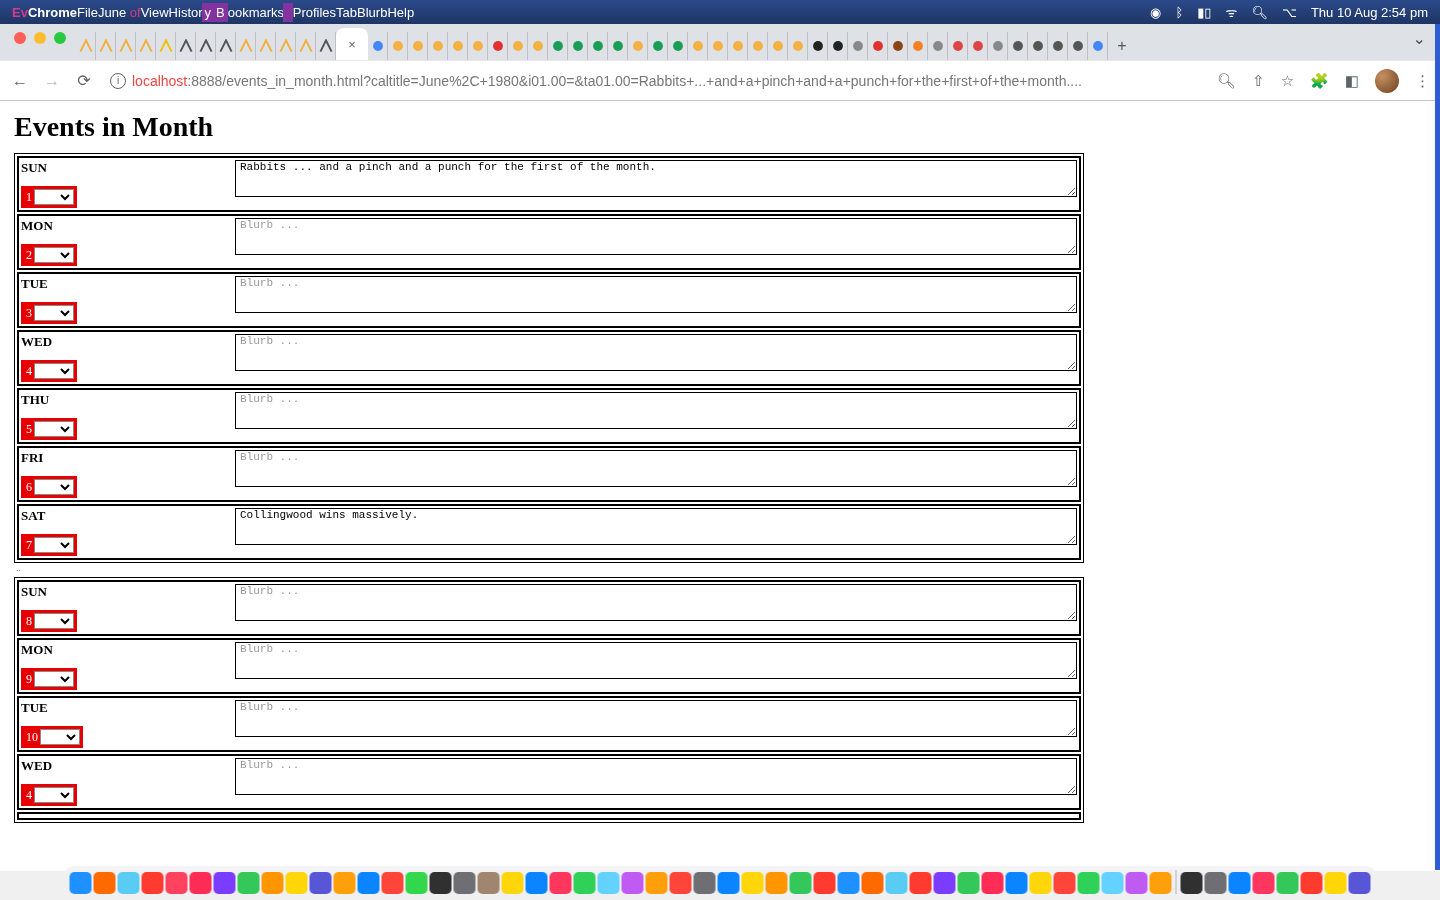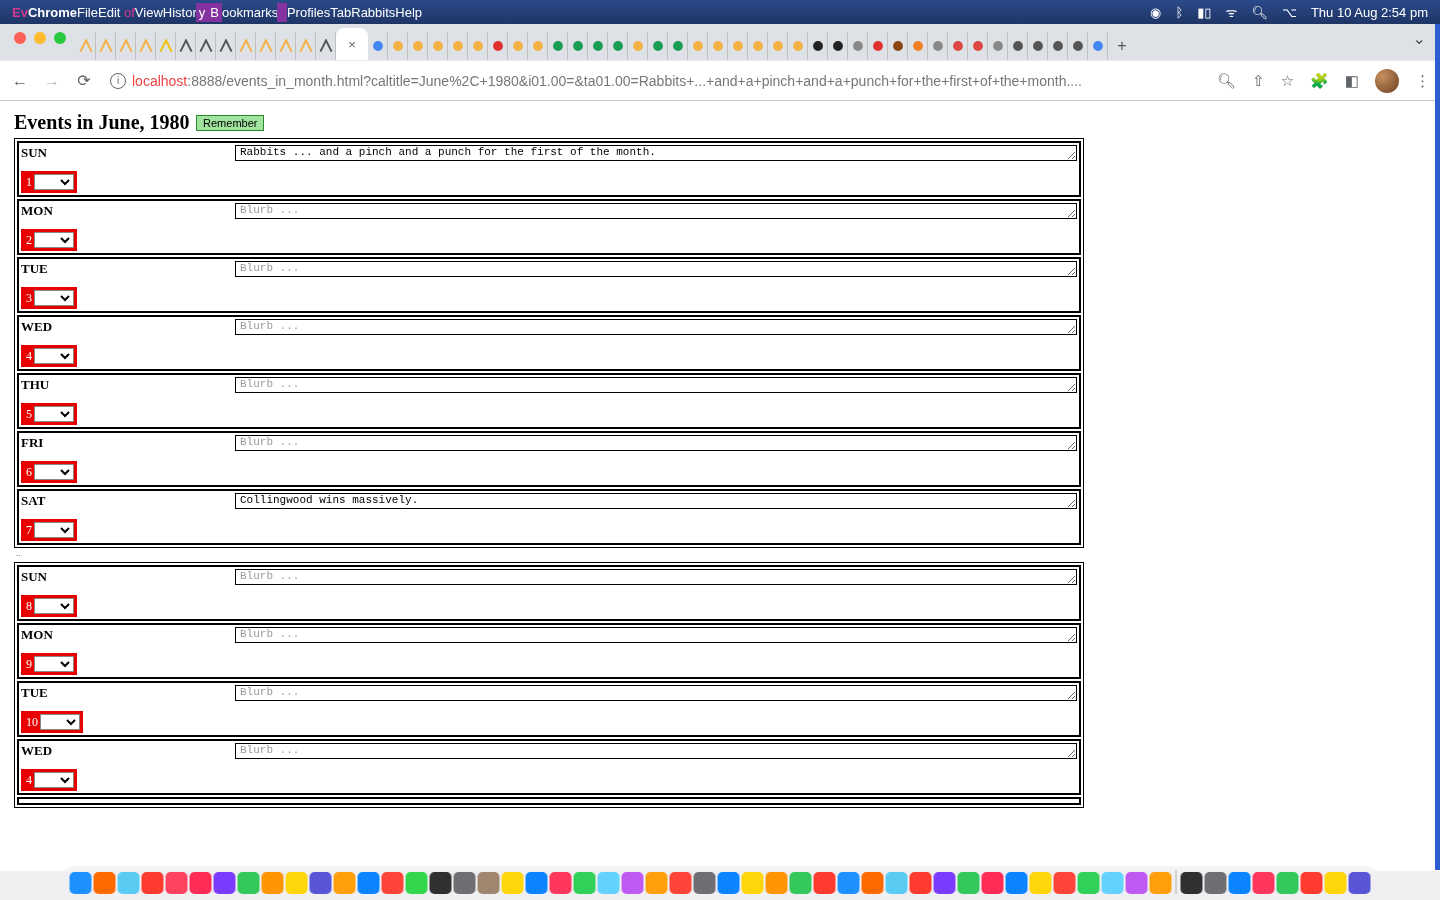--- a/index.html
+++ b/index.html
@@ -120,21 +120,21 @@
       padding: 1px 1px 1px 3px; font-family: "Times New Roman", serif;
     }
     .daynum select {
       margin-left: 2px; font-size: 11px; height: 16px; background: #fff; border: 1px solid #888;
       width: 40px;
     }
     .day-right {
       flex: 1; padding: 2px;
     }
     .day-right textarea {
-      width: 100%; height: 16px; border: 1px solid #000; font-family: "Courier New", monospace;
+      width: 100%; height: 37px; border: 1px solid #000; font-family: "Courier New", monospace;
       font-size: 11px; padding: 0 4px; resize: both; background: #fff;
     }
     .day-right textarea::placeholder { color: #999; }
     .weeksep { font-size: 9px; color: #666; padding: 0 2px; }
     
     
     .dock {
       position: fixed; bottom: 2px; left: 50%; transform: translateX(-50%);
       display: flex; gap: 2px; background: rgba(240,240,245,0.65);
       border-radius: 14px; padding: 4px 8px; align-items: flex-end;
@@ -153,27 +153,27 @@
     }
   </style>
 </head>
 <body>
 
 <div class="menubar">
   <div class="menubar-left">
     <span class="apple-logo"></span>
     <span class="menu-item" style="font-weight:600"><span style="color:#d4398f">Ev</span><span>Chrome</span></span>
     <span class="menu-item">File</span>
-    <span class="menu-item"><span>Edit</span><span class="bg-pink-hl"> of</span></span>
+    <span class="menu-item"><span>June</span><span class="bg-pink-hl"> of</span></span>
     <span class="menu-item">View</span>
     <span class="menu-item part">Histor<span class="hlbox">y</span></span>
     <span class="menu-item part"><span class="hlbox">B</span>ookmarks<span class="hlbox">&nbsp;</span></span>
     <span class="menu-item">Profiles</span>
     <span class="menu-item">Tab</span>
-    <span class="menu-item">Rabbits</span>
+    <span class="menu-item">Blurb</span>
     <span class="menu-item">Help</span>
   </div>
   <div class="menubar-right">
     <span class="status-icon">◉</span>
     <span class="status-icon">ᛒ</span>
     <span class="status-icon">▮▯</span>
     <span class="status-icon">ᯤ</span>
     <span class="status-icon">🔍︎</span>
     <span class="status-icon">⌥</span>
     <span class="status-icon">Thu 10 Aug  2:54 pm</span>
@@ -470,24 +470,21 @@
       <span class="addr-ico">☆</span>
       <span class="addr-ico">🧩</span>
       <span class="addr-ico">◧</span>
       <span class="avatar"></span>
       <span class="addr-ico">⋮</span>
     </div>
   </div>
 </div>
 
 <div class="page">
-  <div>
-    <h2 class="monthhdr">Events in June, 1980</h2>
-    <span class="remember-btn">Remember</span>
-  </div>
+  <h1>Events in Month</h1>
 
   <table class="outer-tbl">
     <tbody id="week1">
         <tr class="day-row">
           <td class="day-cell">
             <div class="day-inner">
               <div class="day-left">
                 <div class="dow">SUN</div>
                 <div class="daynum-wrap"><span class="daynum">
                     <span>1</span>

